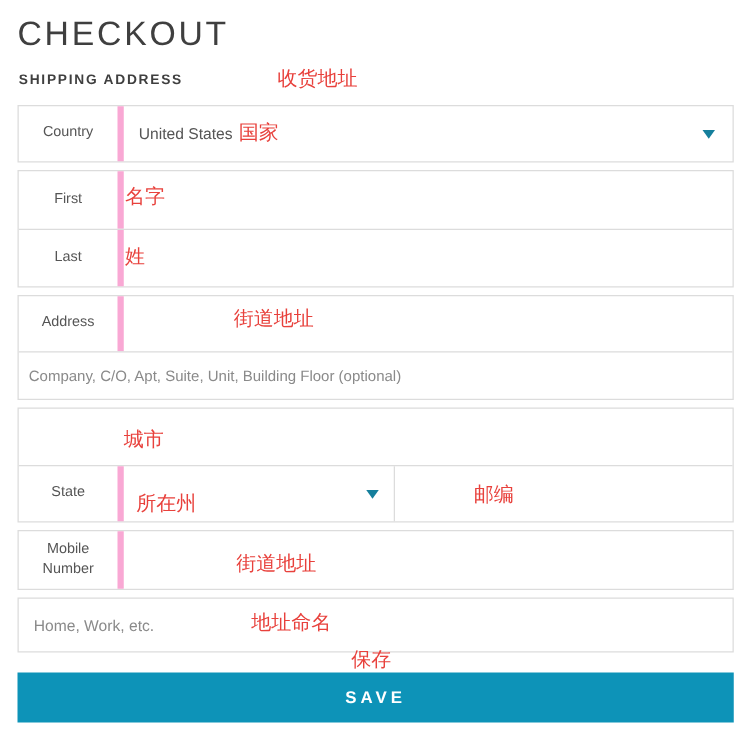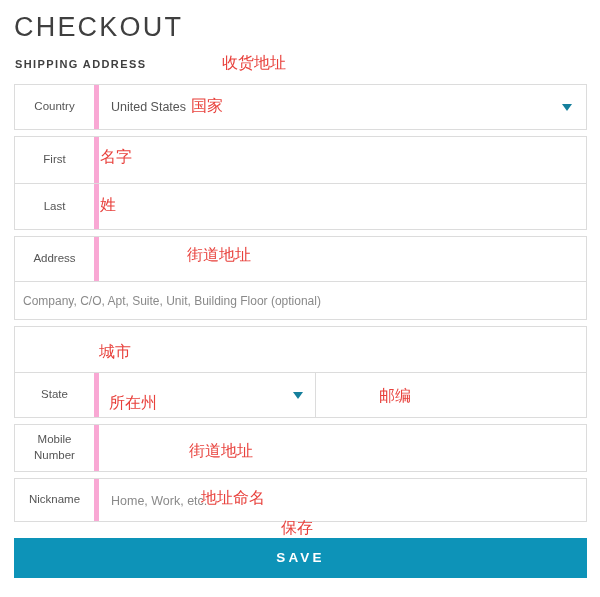--- a/index.html
+++ b/index.html
@@ -275,21 +275,20 @@
     </div>
 
     <div class="group">
       <div class="row h-mobile">
         <div class="label-cell">Mobile Number</div>
       </div>
     </div>
 
     <div class="group">
       <div class="row h-nick">
-        <div class="label-cell">Nickname</div>
         <div class="field-cell">
           <span class="placeholder">Home, Work, etc.</span>
         </div>
       </div>
     </div>
 
   </div>
 
   <div class="save-button">SAVE</div>
 

